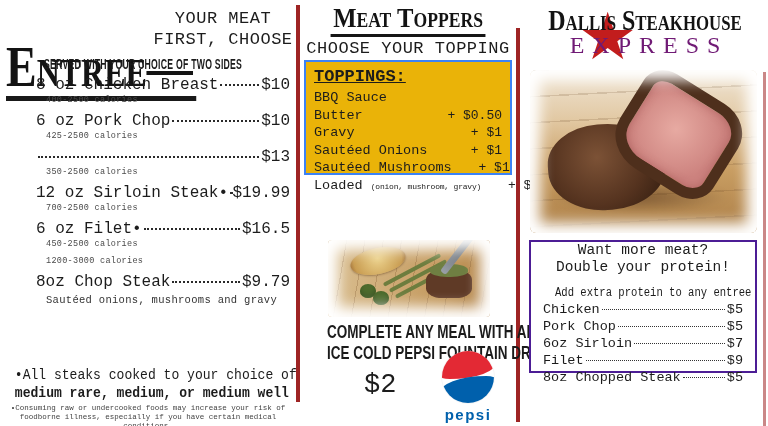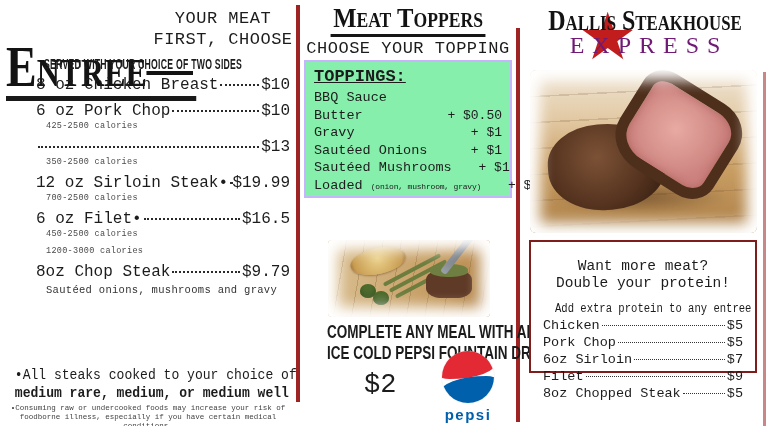--- a/index.html
+++ b/index.html
@@ -34,22 +34,22 @@
   .fn1{font-size:14.5px;line-height:18px;white-space:nowrap;}
   .fn2{font-size:14.5px;line-height:18px;white-space:nowrap;font-weight:bold;}
   .disclaimer{position:absolute;left:10px;top:404px;width:276px;font-size:7.5px;line-height:9px;
       color:#444;text-align:center;}
 
   
   .col-mid{position:absolute;left:300px;top:0;width:216px;height:426px;}
   .title-toppers{margin:3px auto 0;width:fit-content;font-size:28px;line-height:30px;
       border-bottom:3px solid #151515;padding:0 3px 1px;transform:scaleX(.88);}
   .mid-sub{text-align:center;font-size:17px;line-height:20px;margin-top:2px;letter-spacing:.5px;}
-  .toppings-box{position:absolute;left:4px;top:60px;width:208px;height:138px;border:2px solid #c4b5fd;
-      box-sizing:border-box;padding:5px 8px;background:#86efac;}
+  .toppings-box{position:absolute;left:4px;top:60px;width:208px;height:115px;border:2px solid #3b82f6;
+      box-sizing:border-box;padding:5px 8px;background:#eab308;}
   .toppings-h{font-size:17px;font-weight:bold;text-decoration:underline;line-height:20px;margin-bottom:2px;}
   .tp-row{display:flex;align-items:baseline;font-size:13.5px;line-height:17.5px;}
   .tp-name{flex:1;white-space:nowrap;}
   .tp-price{width:58px;flex-shrink:0;white-space:nowrap;font-size:13px;text-align:right;}
   .tp-note{font-size:8px;letter-spacing:-.2px;}
 
   .meal-photo{position:absolute;left:28px;top:240px;width:162px;height:77px;border-radius:4px;overflow:hidden;
       background:linear-gradient(100deg,#dbc194,#c49a5f 70%,#b08045);}
   .meal-photo .planks{position:absolute;inset:0;
       background:repeating-linear-gradient(100deg,rgba(110,70,30,.25) 0 1px,transparent 1px 18px);}
@@ -90,22 +90,22 @@
       background:linear-gradient(180deg,#f0e6d6 0%,#e2c9a4 30%,#c89d62 62%,#ac7f47 100%);}
   .steak-photo .planks{position:absolute;inset:0;
       background:repeating-linear-gradient(177deg,rgba(101,67,33,.18) 0 1.5px,transparent 1.5px 26px);}
   .s-shadow{position:absolute;left:20px;top:110px;width:180px;height:34px;border-radius:50%;
       background:radial-gradient(ellipse,rgba(70,40,20,.5),transparent 70%);filter:blur(3px);}
   .s-back{position:absolute;left:18px;top:54px;width:118px;height:86px;border-radius:46% 54% 50% 50%;
       transform:rotate(-4deg);background:radial-gradient(circle at 42% 38%,#7c5236,#55331f 55%,#3a2213 85%);}
   .s-cut{position:absolute;left:90px;top:14px;width:116px;height:102px;transform:rotate(32deg);
       border-radius:22% 30% 24% 34%;background:radial-gradient(circle at 45% 45%,#e7aaa2,#cd837f 72%);
       border:11px solid #4e2f1c;box-sizing:border-box;box-shadow:inset 0 0 10px rgba(120,40,40,.35);}
-  .protein-box{position:absolute;left:7px;top:240px;width:228px;height:133px;border:2px solid #7f1d1d;
-      box-sizing:border-box;padding:16px 12px 6px;background:#fff;}
+  .protein-box{position:absolute;left:7px;top:240px;width:228px;height:133px;border:2px solid #4c1d95;
+      box-sizing:border-box;padding:0 12px 6px;background:#fff;}
   .pb-h1,.pb-h2{text-align:center;font-size:14.5px;line-height:17px;}
   .pb-sub{text-align:center;font-size:12px;line-height:15px;margin-top:10px;white-space:nowrap;
       transform:scaleX(.88);transform-origin:center top;}
   .pb-rows{}
   .pb-row{display:flex;align-items:baseline;font-size:13.5px;line-height:17px;}
   .pb-row .leader{border-bottom:1.5px dotted #333;transform:translateY(-3px);}
 </style>
 </head>
 <body>
 
@@ -123,20 +123,21 @@
     </div>
     <div class="cond tagline">SERVED WITH YOUR CHOICE OF TWO SIDES</div>
 
     <div class="menu-list">
       <div class="m-item">
         <div class="m-row">
           <span class="m-name">8 oz Chicken Breast</span>
           <span class="leader"></span>
           <span class="m-price">$10</span>
         </div>
+        <div class="m-note">400-2500 calories</div>
       </div>
       <div class="m-item">
         <div class="m-row">
           <span class="m-name">6 oz Pork Chop</span>
           <span class="leader"></span>
           <span class="m-price">$10</span>
         </div>
         <div class="m-note">425-2500 calories</div>
       </div>
       <div class="m-item">

